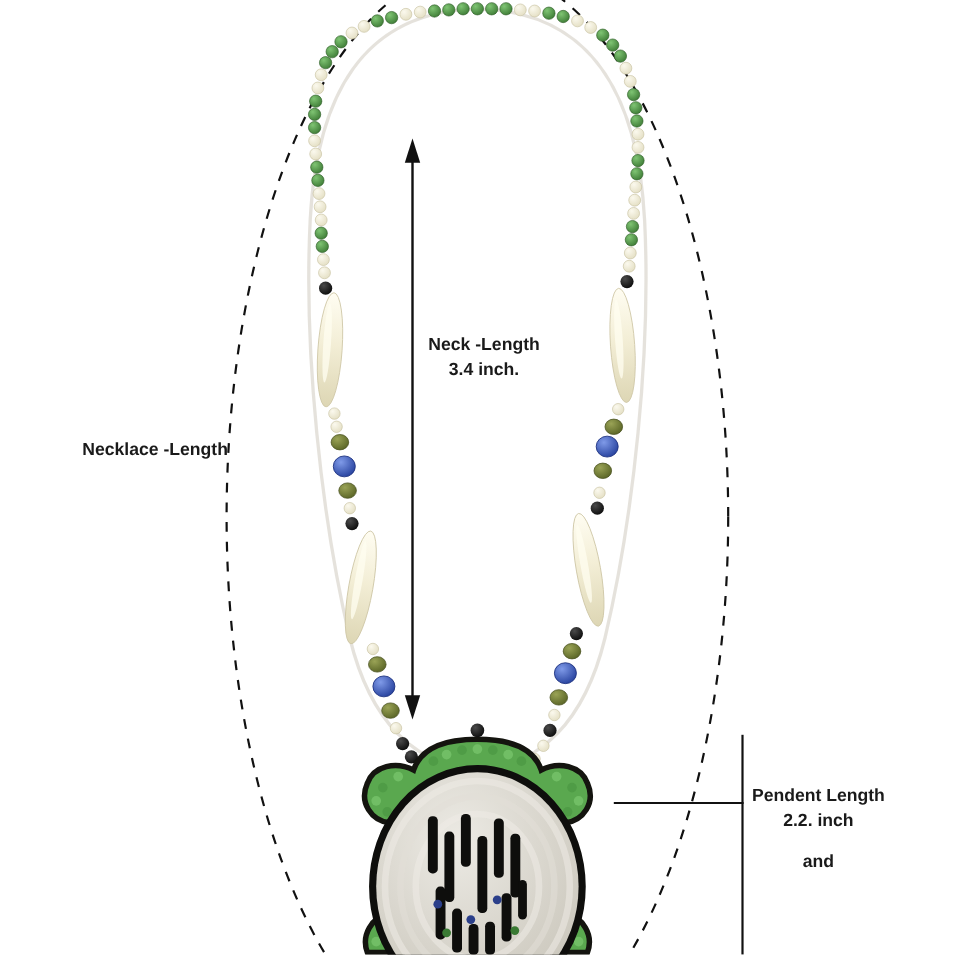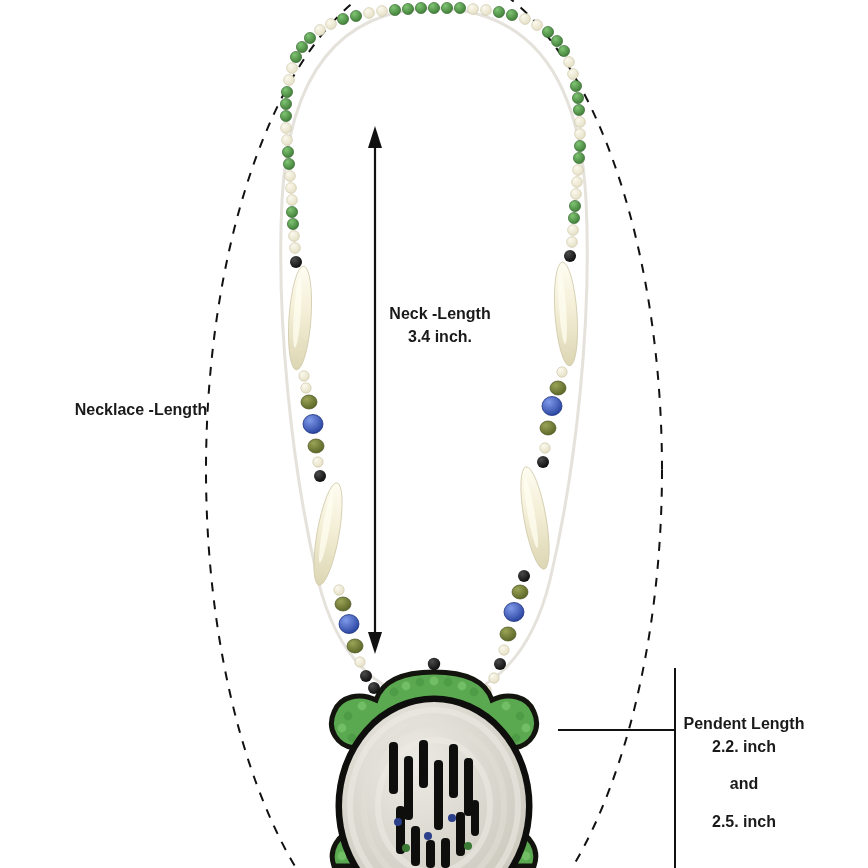--- a/index.html
+++ b/index.html
@@ -305,16 +305,15 @@
     <span class="line">Neck -Length</span>
     <span class="line">3.4 inch.</span>
   </div>
 
   <div class="anno" id="pendent-label">
     <span class="line">Pendent Length</span>
     <span class="line">2.2. inch</span>
     <span class="gap"></span>
     <span class="line">and</span>
     <span class="gap"></span>
-    <span class="line">2.5. inch</span>
   </div>
 
 </div>
 
 </body></html>

